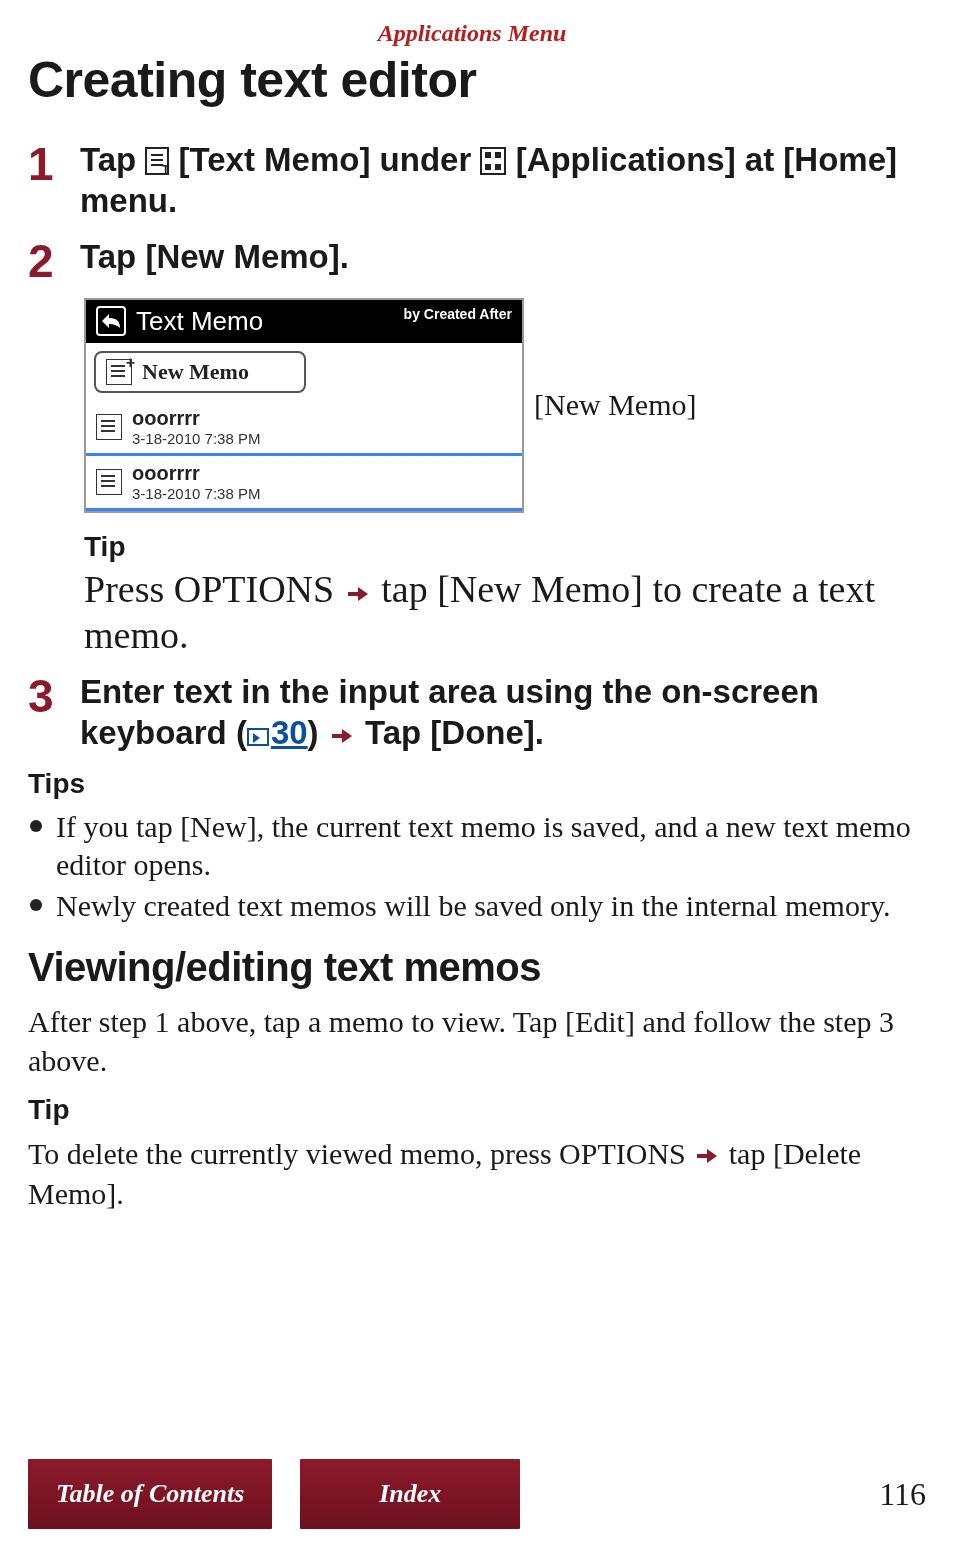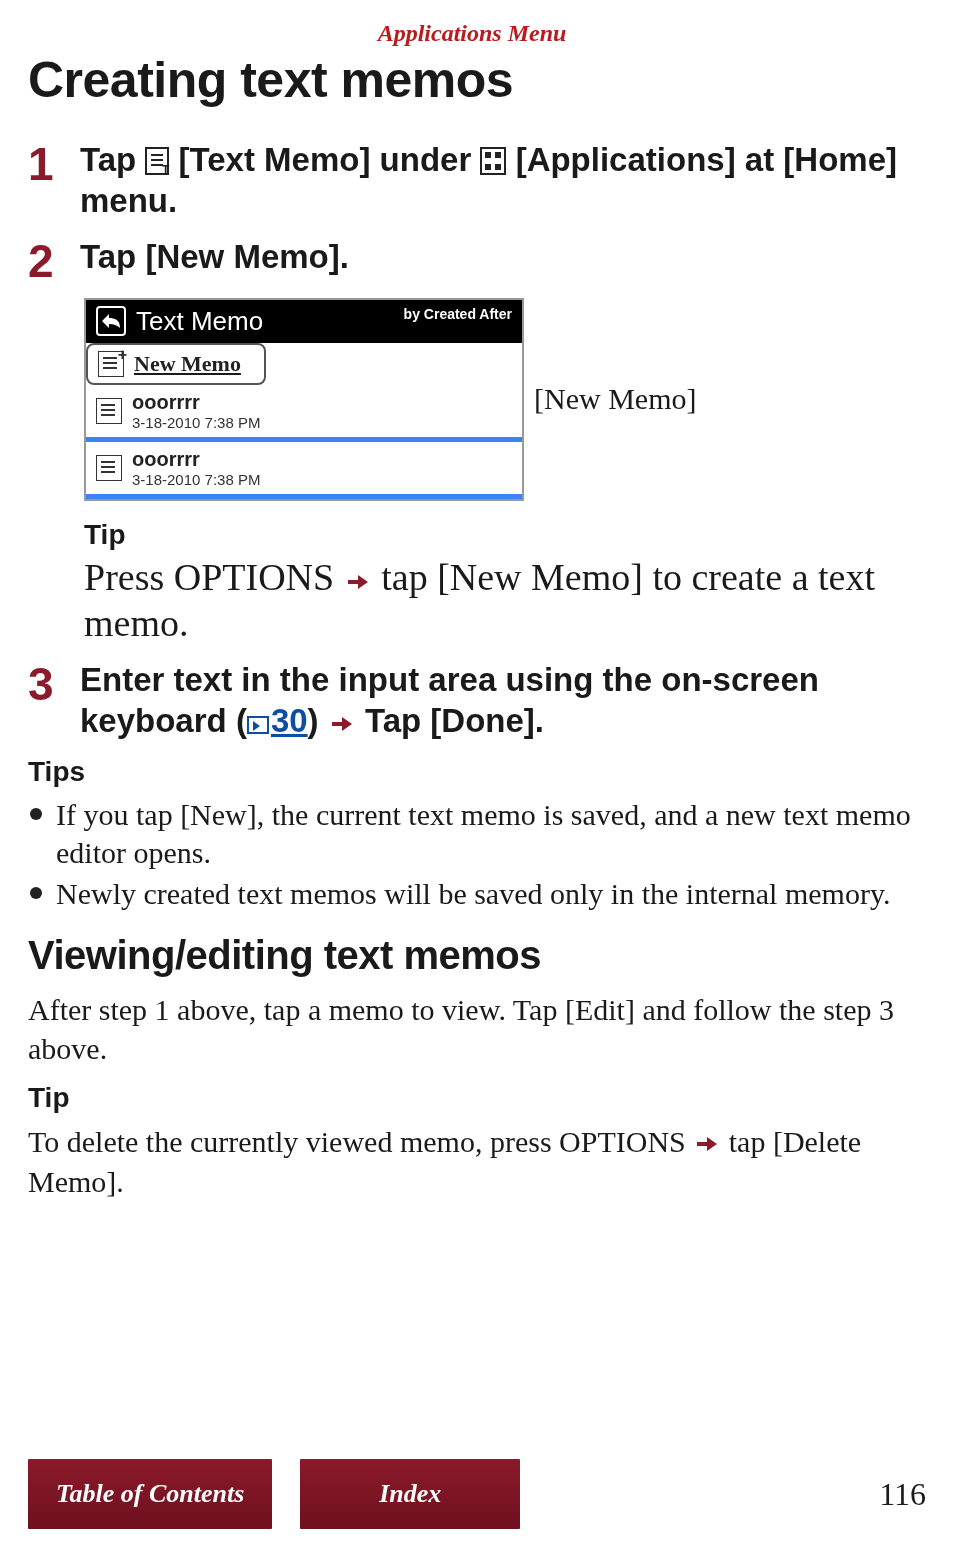--- a/index.html
+++ b/index.html
@@ -23,22 +23,22 @@
   .icon-memo::before { content: ""; position: absolute; left: 4px; top: 5px; width: 12px; height: 2px; background: #222; box-shadow: 0 5px 0 #222, 0 10px 0 #222; }
   .icon-memo::after { content: "T"; position: absolute; right: -2px; bottom: -4px; font: bold 12px Arial; color: #222; }
 
   .screenshot-wrap { display: flex; align-items: center; margin: 12px 0 18px 56px; }
   .ss { width: 440px; border: 2px solid #999; background: #fff; }
   .ss-titlebar { background: #000; color: #fff; display: flex; align-items: flex-start; padding: 6px 10px; font-family: Arial, sans-serif; }
   .ss-back { width: 30px; height: 30px; border: 2px solid #fff; border-radius: 4px; display: flex; align-items: center; justify-content: center; margin-right: 10px; }
   .ss-back svg { width: 18px; height: 14px; }
   .ss-title { font-size: 26px; font-weight: 400; flex: 1; }
   .ss-sort { font-size: 14px; font-weight: bold; }
-  .ss-row { display: flex; align-items: center; padding: 6px 10px; border-bottom: 5px solid #3b82f6; font-family: Arial, sans-serif; }
-  .ss-newmemo { border: 2px solid #555; border-radius: 8px; padding: 6px 10px; display: flex; align-items: center; width: 180px; text-decoration: underline; }
+  .ss-row { display: flex; align-items: center; padding: 6px 10px; border-bottom: 3px solid #3b82f6; font-family: Arial, sans-serif; }
+  .ss-newmemo { margin: 8px; border: 2px solid #555; border-radius: 8px; padding: 6px 10px; display: flex; align-items: center; width: 212px; }
   .ss-icon-sm { width: 26px; height: 26px; border: 1.5px solid #333; margin-right: 10px; position: relative; }
   .ss-icon-plus::after { content: "+"; position: absolute; right: -4px; top: -6px; font: bold 16px Arial; color: #333; }
   .ss-icon-lines::before { content: ""; position: absolute; left: 4px; top: 5px; width: 14px; height: 2px; background: #333; box-shadow: 0 5px 0 #333, 0 10px 0 #333; }
   .ss-newlabel { font-size: 22px; font-weight: bold; color: #222; }
   .ss-memotitle { font-size: 20px; font-weight: bold; color: #222; }
   .ss-memodate { font-size: 15px; color: #333; }
   .ss-col { display: flex; flex-direction: column; }
   .callout-line { flex: 1; height: 2px; background: #222; margin: 0 12px 0 0; position: relative; }
   .callout-text { font-size: 30px; font-family: Georgia, serif; white-space: nowrap; }
   .callout { display: flex; align-items: center; margin-left: -2px; }
@@ -63,21 +63,21 @@
 
   .bottom-bar { position: absolute; left: 28px; right: 28px; bottom: 28px; display: flex; align-items: center; }
   .btn { background: linear-gradient(#8b1a2b, #6e101f); color: #fff; font-family: Georgia, serif; font-style: italic; font-weight: bold; font-size: 26px; padding: 20px 28px; border-radius: 1px; border: none; margin-right: 28px; min-width: 220px; text-align: center; cursor: pointer; }
   .page-num { margin-left: auto; font-size: 32px; font-family: Georgia, serif; }
 </style>
 </head>
 <body>
 
 <div class="header-link">Applications Menu</div>
 
-<h1>Creating text memos</h1>
+<h1>Creating text editor</h1>
 
 <div id="steps">
     <div class="step">
       <div class="step-num">1</div>
       <div class="step-body">Tap <span class="icon-box icon-memo"></span> [Text Memo] under <span class="icon-apps"></span> [Applications] at [Home] menu.</div>
     </div>
     <div class="step">
       <div class="step-num">2</div>
       <div class="step-body">Tap [New Memo].</div>
     </div>

